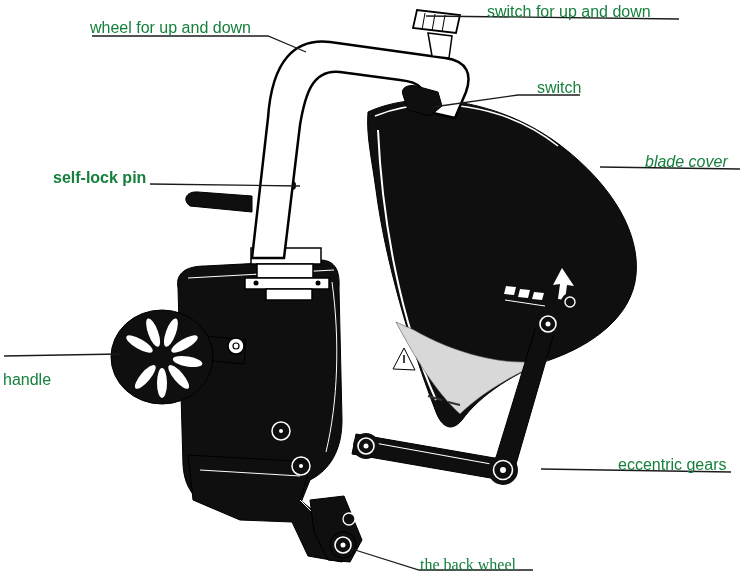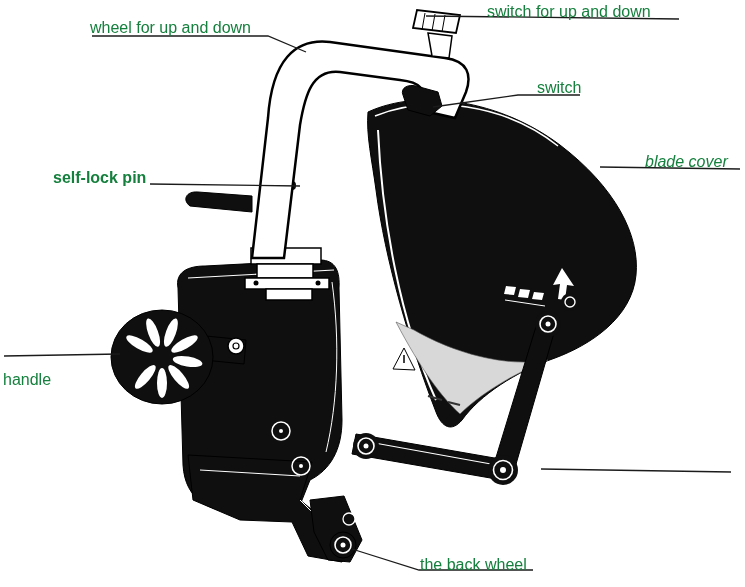--- a/index.html
+++ b/index.html
@@ -162,15 +162,16 @@
       <polyline points="533,570 419,570 352,549"></polyline>
     </g>
   </svg>
 
   <div class="lbl" style="left:90px;  top:18px;">wheel for up and down</div>
   <div class="lbl" style="left:487px; top:2px;">switch for up and down</div>
   <div class="lbl" style="left:537px; top:78px;">switch</div>
   <div class="lbl" style="left:53px;  top:168px;font-weight:bold;">self-lock pin</div>
   <div class="lbl" style="left:645px; top:152px;font-style:italic;">blade cover</div>
   <div class="lbl" style="left:3px;   top:338px;margin-top:32px;">handle</div>
-  <div class="lbl" style="left:420px; top:555px;">the back wheel</div>
+  <div class="lbl" style="left:618px; top:455px;">eccentric gears</div>
+  <div class="lbl" style="left:420px; top:555px;font-family:Liberation Serif, serif;">the back wheel</div>
 
 </div>
 
 </body></html>

